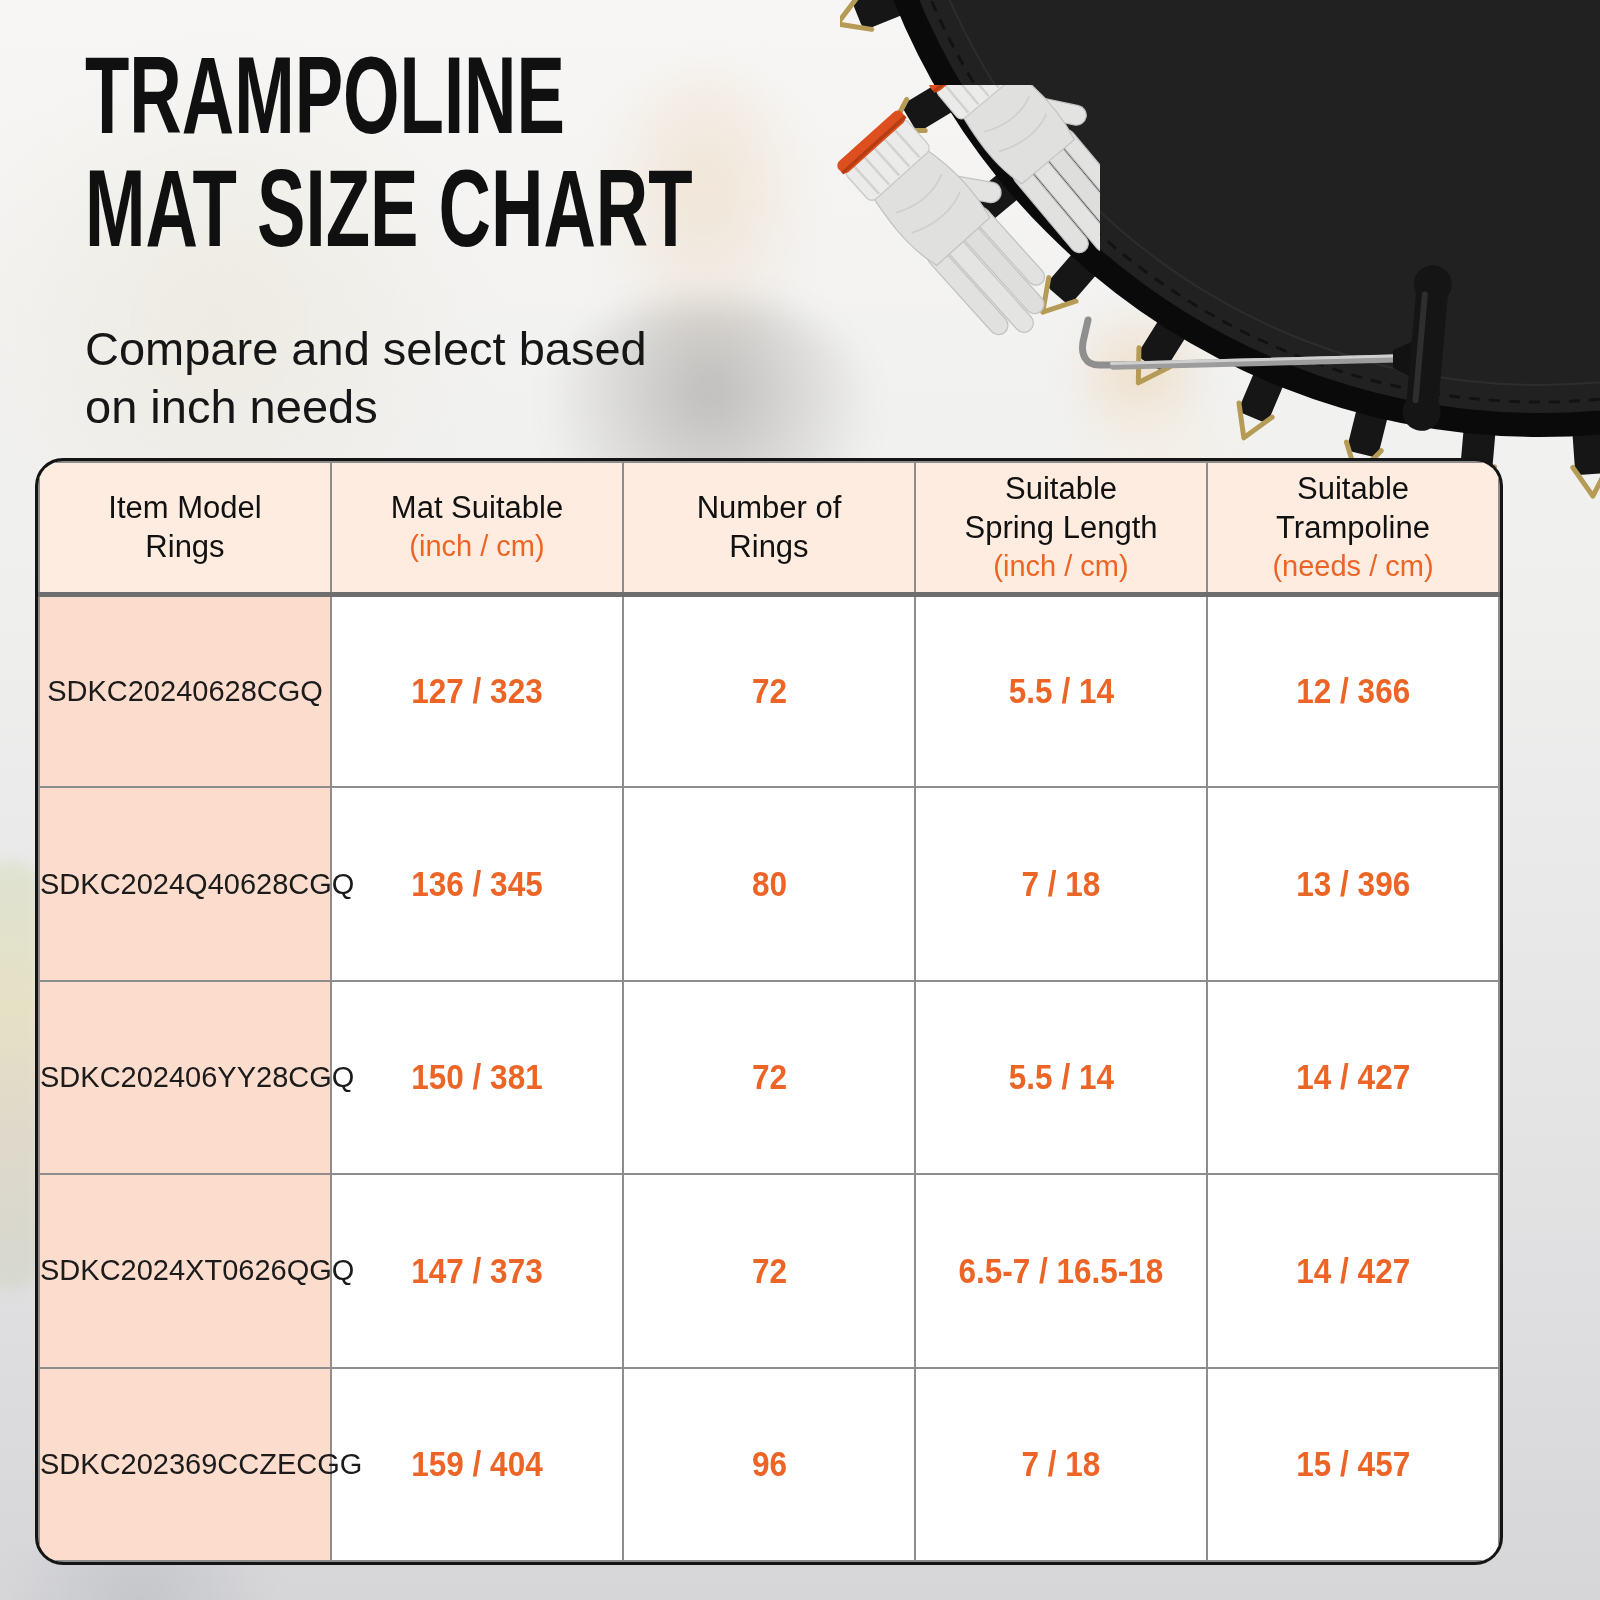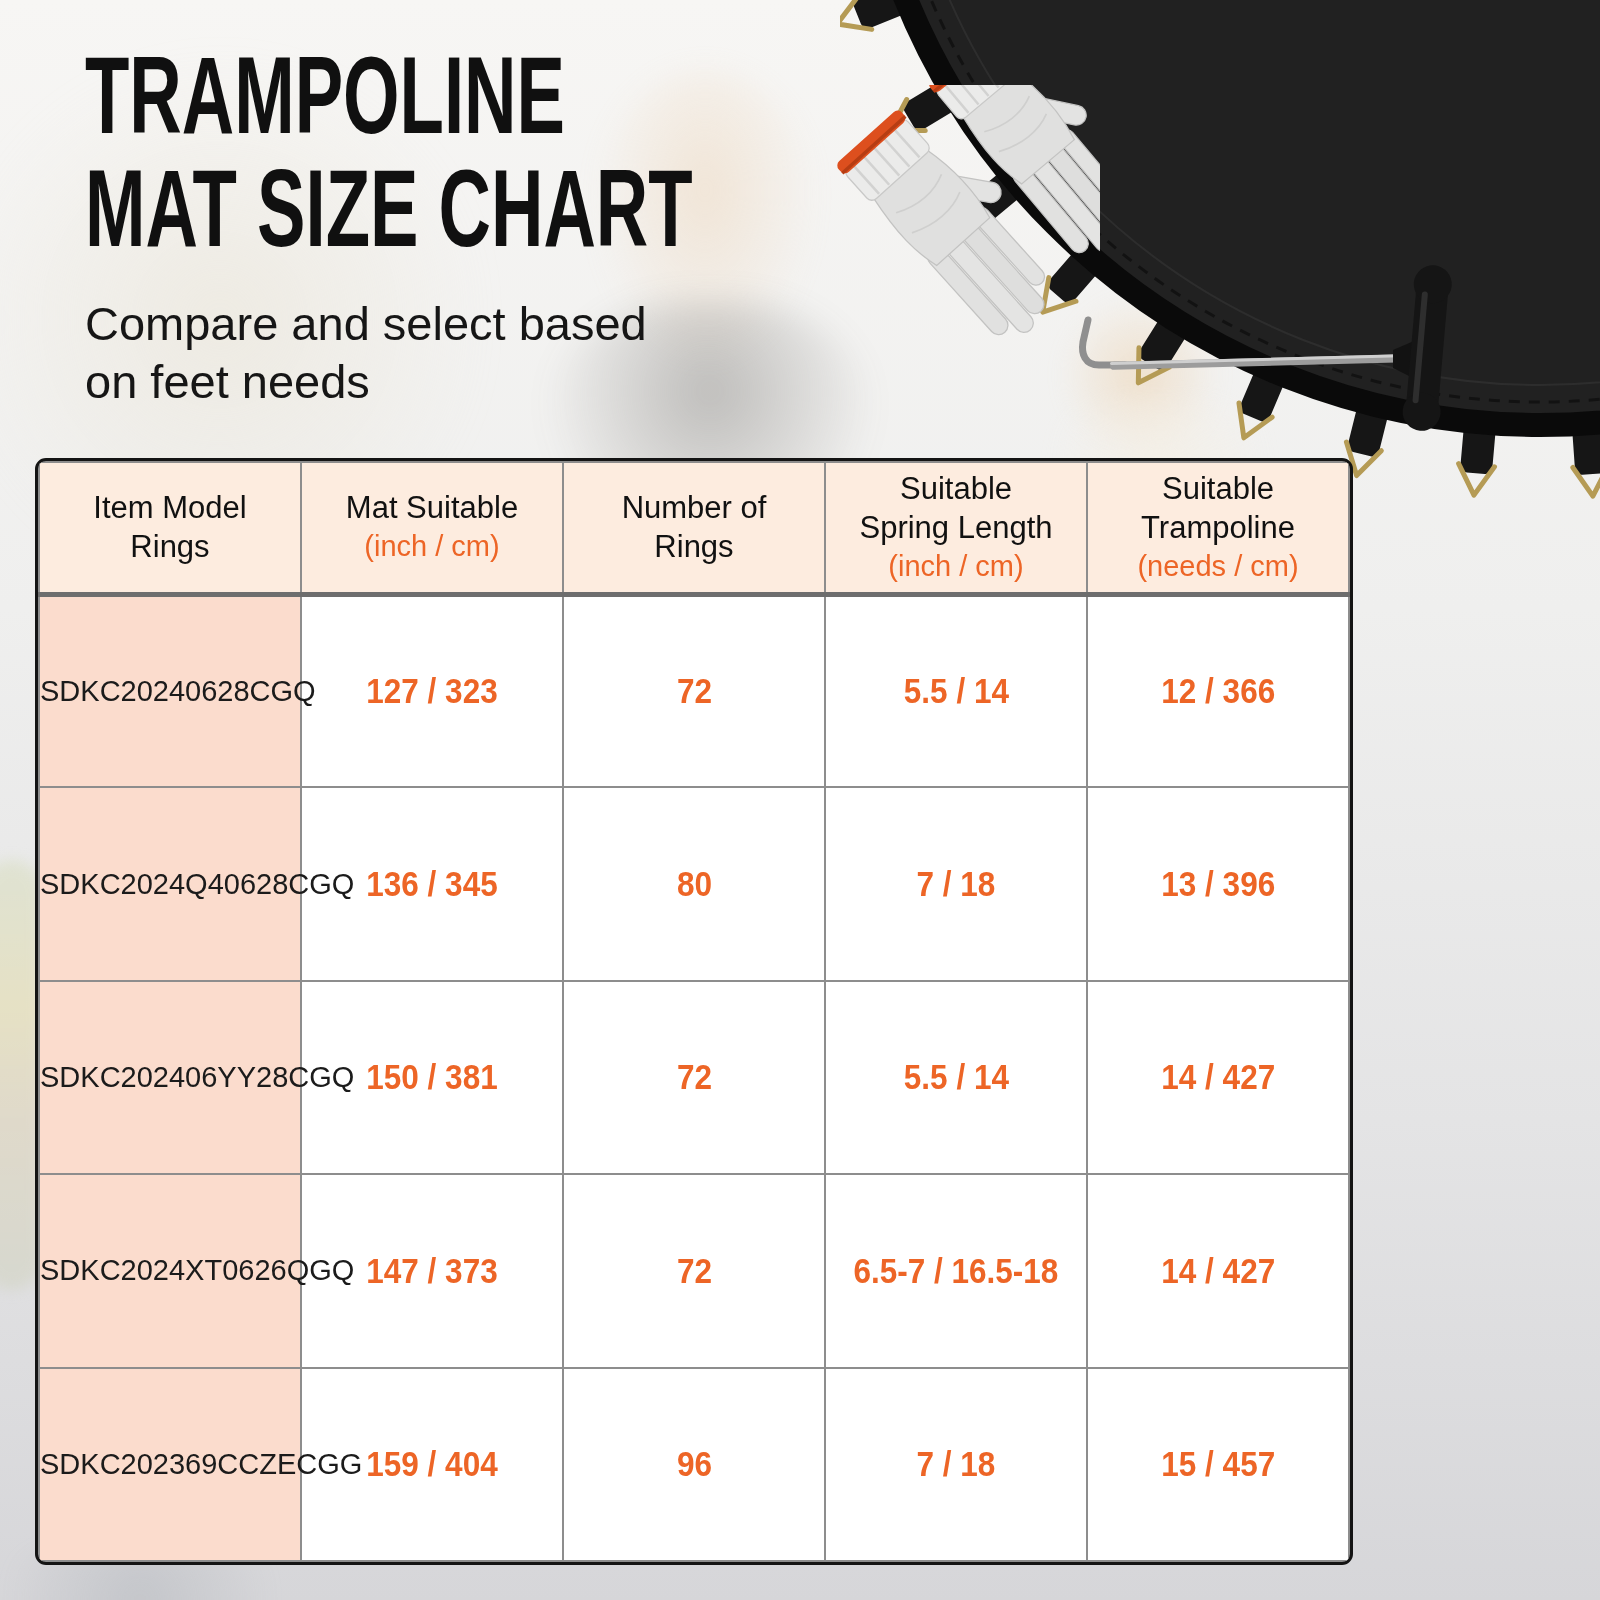--- a/index.html
+++ b/index.html
@@ -44,26 +44,26 @@
   .mat-svg{right:0;top:0;width:760px;height:500px;}
   .gloves-svg{left:790px;top:85px;width:310px;height:365px;}
   .tool-svg{left:1055px;top:262px;width:430px;height:175px;}
   
   .title-block{position:absolute;left:85px;top:38px;z-index:3;}
   .main-title{
     font-size:110px;font-weight:bold;color:#101010;line-height:113px;
     letter-spacing:0;transform:scaleX(.66);transform-origin:0 0;white-space:nowrap;
   }
   .subtitle{
-    margin-top:31px;font-size:47px;line-height:58px;color:#161616;font-weight:400;
+    margin-top:56px;font-size:47px;line-height:58px;color:#161616;font-weight:400;
   }
   
   .table-wrap{
-    position:absolute;left:35px;top:458px;width:1318px;height:1107px;z-index:4;
-    border:3px solid var(--outer-border);border-radius:11px;overflow:hidden;
+    position:absolute;left:35px;top:458px;width:1468px;height:1107px;z-index:4;
+    border:3px solid var(--outer-border);border-radius:28px;overflow:hidden;
     background:#000000;
   }
   table.size-table{width:100%;height:100%;border-collapse:collapse;table-layout:fixed;}
   .size-table th,.size-table td{
     border:2px solid var(--inner-border);text-align:center;vertical-align:middle;
   }
   .size-table th{
     background:var(--header-bg);font-weight:400;height:132px;
     border-bottom:5px solid #6E6E6E;
   }
@@ -157,21 +157,21 @@
   </g>
 </svg>
 
 <header class="title-block">
   <h1 class="main-title">
     <span>TRAMPOLINE</span><br>
     <span>MAT SIZE CHART</span>
   </h1>
   <p class="subtitle">
     <span>Compare and select based</span><br>
-    <span>on feet needs</span>
+    <span>on inch needs</span>
   </p>
 </header>
 
 <div class="table-wrap">
   <table class="size-table">
     <thead>
       <tr>
         <th>
           <div class="th-line">Item Model</div>
           <div class="th-line">Rings</div>

